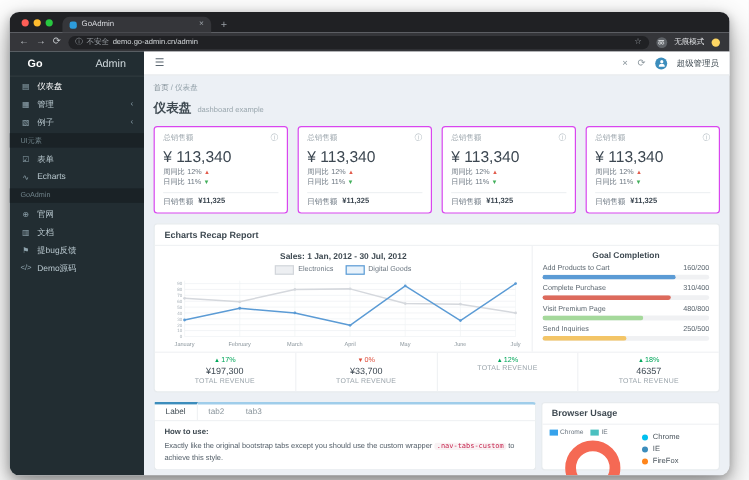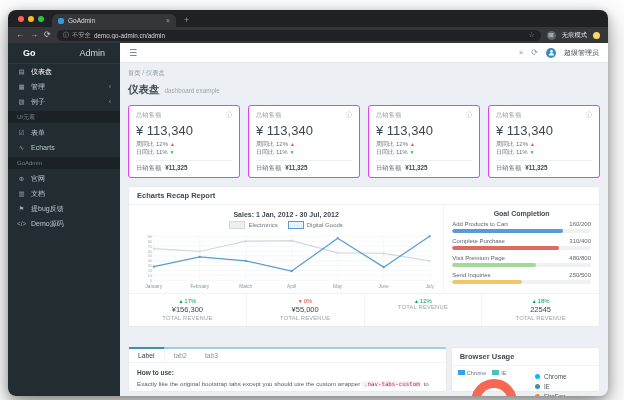--- a/index.html
+++ b/index.html
@@ -80,21 +80,21 @@
   .goal-top{display:flex;justify-content:space-between;font-size:6px;color:#5c6770;margin-bottom:2px;}
   .track{height:4px;background:#f0f1f3;border-radius:2px;overflow:hidden;}
   .fill{height:100%;border-radius:2px;}
   .stats{display:flex;border-top:1px solid #f0f2f4;}
   .stat{flex:1;text-align:center;padding:4px 0 5px;}
   .stat + .stat{border-left:1px solid #f0f2f4;}
   .stat .pct{font-size:6px;display:flex;justify-content:center;gap:1px;align-items:center;}
   .stat .val{font-size:7.5px;color:#3d4852;margin:1px 0;}
   .stat .lbl{font-size:5.8px;color:#9aa4ab;letter-spacing:.2px;}
   
-  .bottom{display:flex;gap:4px;margin-top:20px;flex:1;min-height:0;}
+  .bottom{display:flex;gap:4px;margin-top:8px;flex:1;min-height:0;}
   .tabs-panel{flex:2.15;border-top:2px solid #9fcdea;display:flex;flex-direction:column;min-width:0;}
   .tabbar{display:flex;border-bottom:1px solid #f0f2f4;}
   .tabi{padding:3px 9px;font-size:6.8px;color:#8a959c;cursor:pointer;}
   .tabi.active{color:#3f4a52;border-top:2px solid #3c8dbc;margin-top:-2px;background:#fff;border-right:1px solid #f0f2f4;}
   .tabbody{padding:5px 8px;font-size:6.2px;color:#55606a;line-height:1.55;overflow:hidden;}
   .tabbody h4{margin:0 0 1px;font-size:6.5px;color:#3f4a52;}
   .tabbody p{margin:0 0 4px;}
   code{background:#f9f2f4;color:#c7254e;padding:0 2px;border-radius:2px;
        font-family:"DejaVu Sans Mono",monospace;font-size:5.8px;}
   .busage{flex:1;display:flex;flex-direction:column;min-width:0;}
@@ -427,44 +427,44 @@
                   </div>
               </div>
             </div>
           </div>
           <div class="stats">
             <div class="stat">
               <div class="pct">
                   <span class="caret" style="color: rgb(0, 166, 90);">▲</span>
                   <span style="color:#00a65a">17%</span>
                 </div>
-              <div class="val">¥156,300</div>
+              <div class="val">¥197,300</div>
               <div class="lbl">TOTAL REVENUE</div>
             </div>
             <div class="stat">
               <div class="pct">
                   <span class="caret" style="color: rgb(221, 75, 57);">▼</span>
                   <span style="color:#dd4b39">0%</span>
                 </div>
-              <div class="val">¥55,000</div>
+              <div class="val">¥33,700</div>
               <div class="lbl">TOTAL REVENUE</div>
             </div>
             <div class="stat">
               <div class="pct">
                   <span class="caret" style="color: rgb(0, 166, 90);">▲</span>
                   <span style="color:#00a65a">12%</span>
                 </div>
               <div class="lbl">TOTAL REVENUE</div>
             </div>
             <div class="stat">
               <div class="pct">
                   <span class="caret" style="color: rgb(0, 166, 90);">▲</span>
                   <span style="color:#00a65a">18%</span>
                 </div>
-              <div class="val">22545</div>
+              <div class="val">46357</div>
               <div class="lbl">TOTAL REVENUE</div>
             </div>
           </div>
         </div>
 
         <div class="bottom">
           <div class="panel tabs-panel">
             <div class="tabbar">
               <span class="tabi active">Label</span>
               <span class="tabi">tab2</span>

